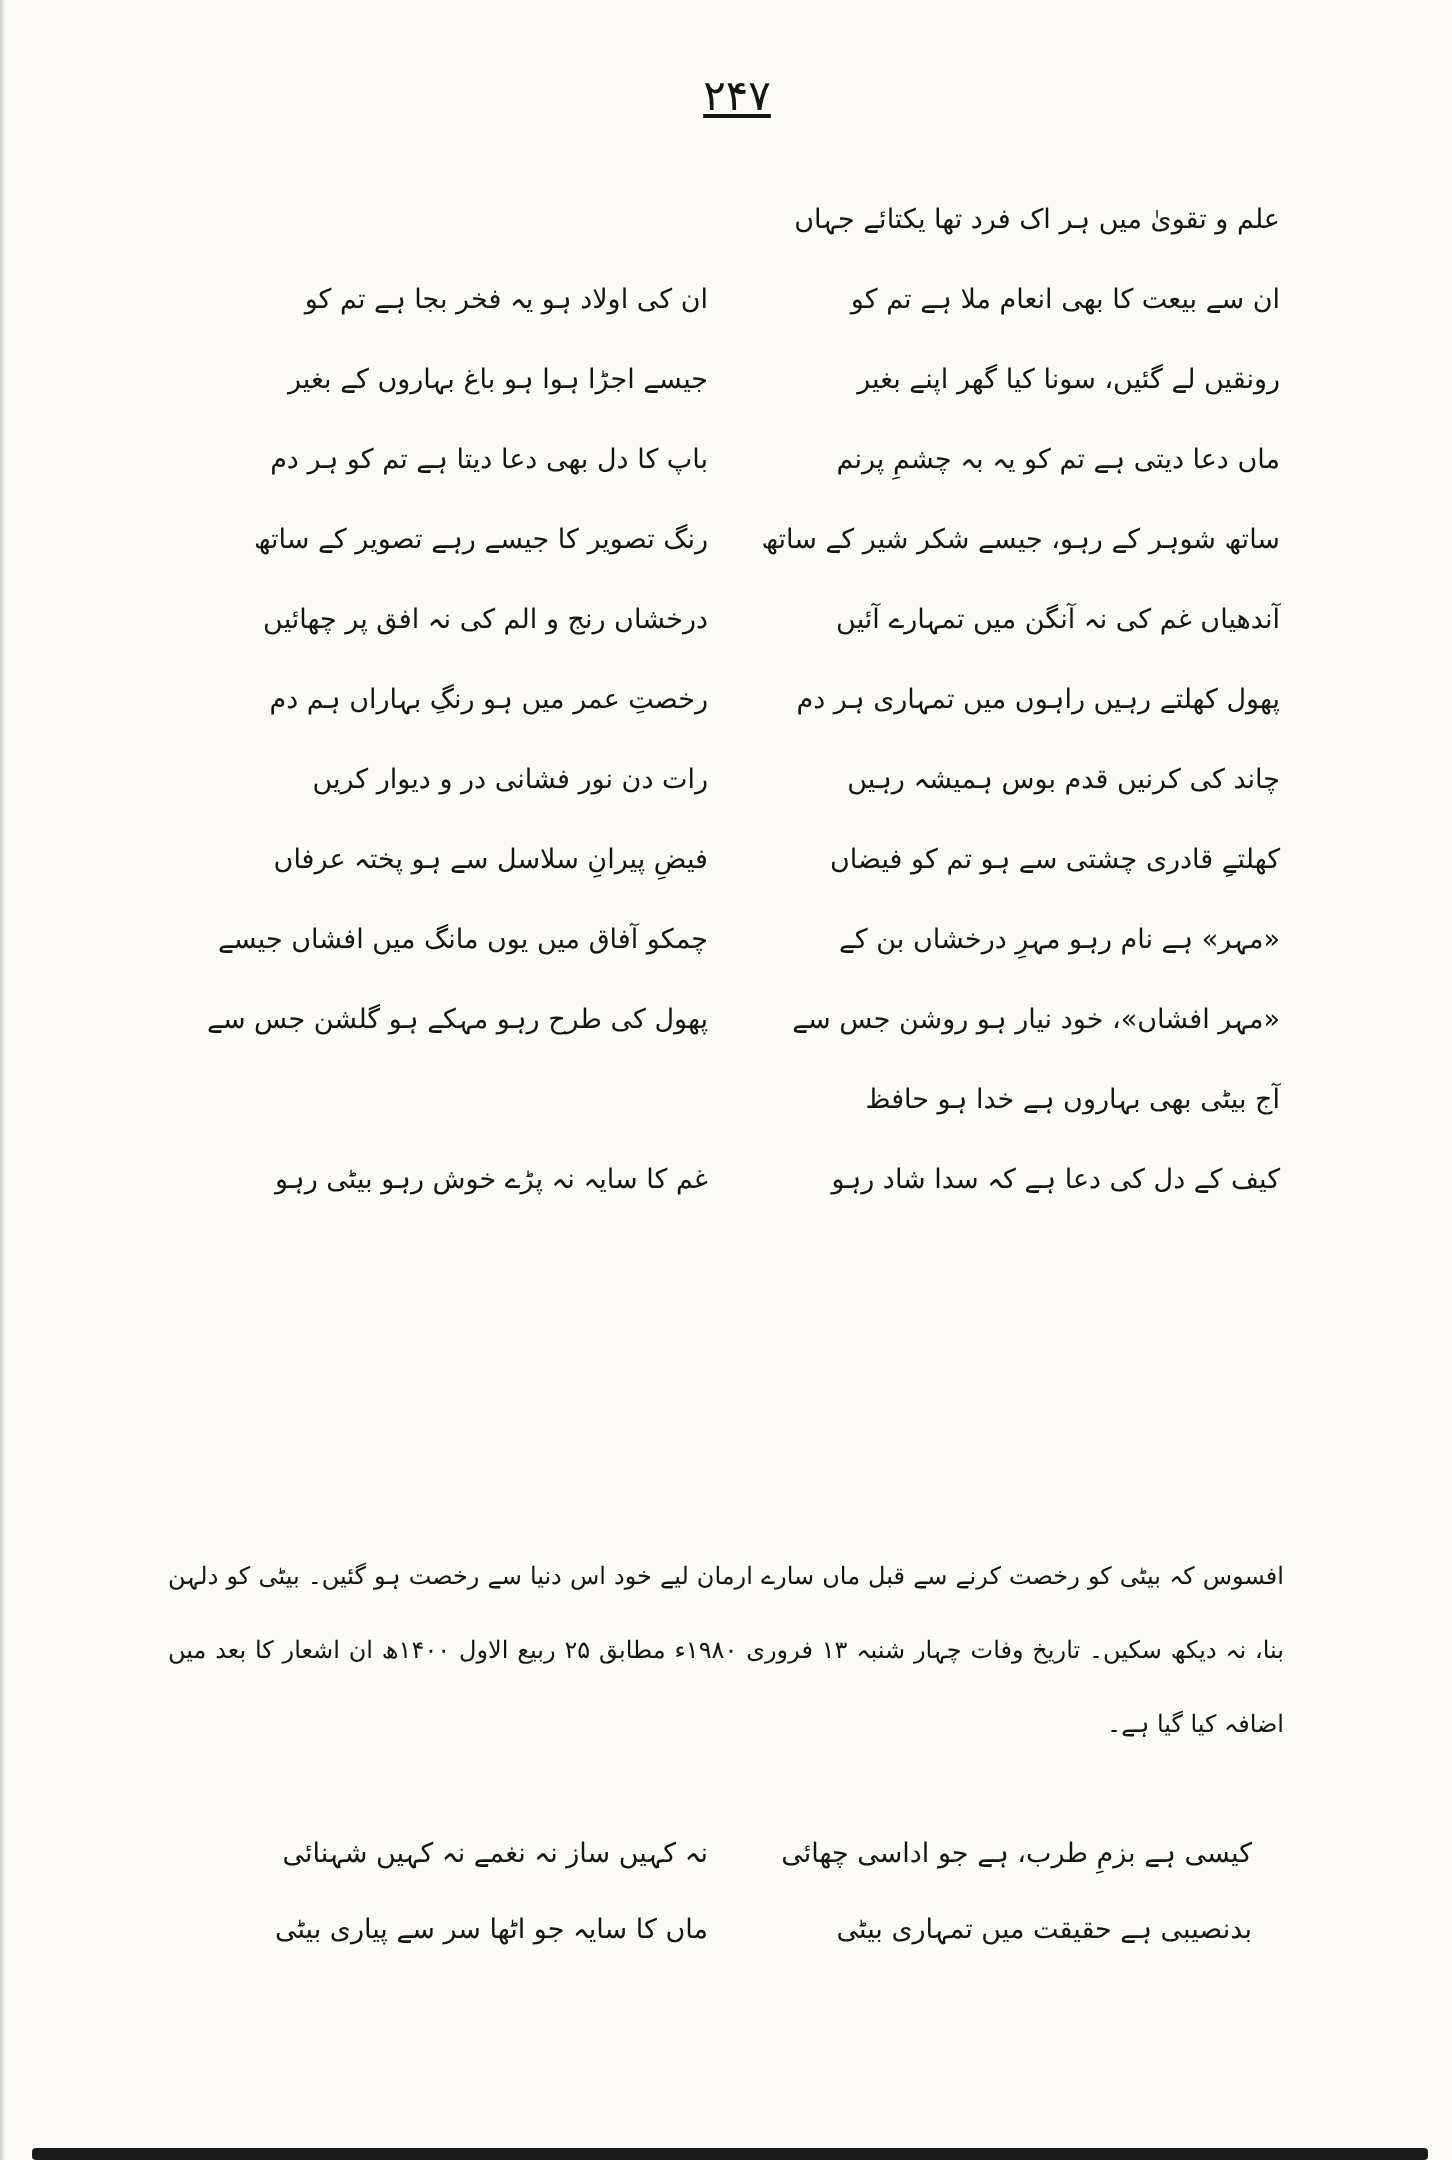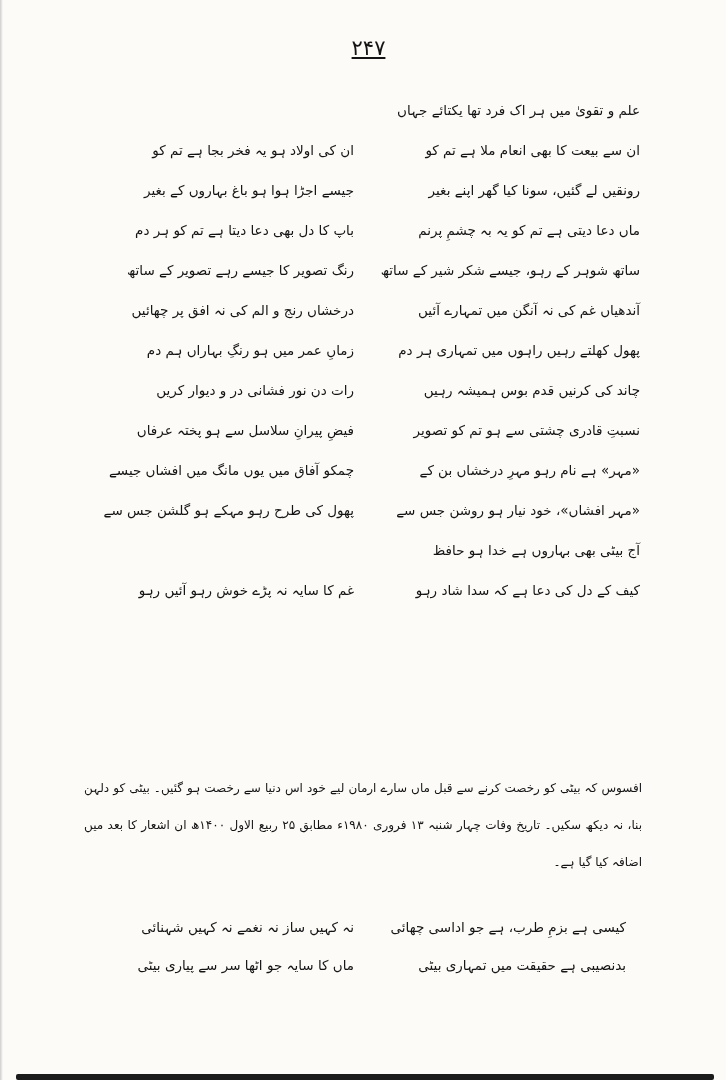--- a/index.html
+++ b/index.html
@@ -94,44 +94,44 @@
     <div class="verse-row">
       <div class="verse">ساتھ شوہر کے رہو، جیسے شکر شیر کے ساتھ</div>
       <div class="verse">رنگ تصویر کا جیسے رہے تصویر کے ساتھ</div>
     </div>
     <div class="verse-row">
       <div class="verse">آندھیاں غم کی نہ آنگن میں تمہارے آئیں</div>
       <div class="verse">درخشاں رنج و الم کی نہ افق پر چھائیں</div>
     </div>
     <div class="verse-row">
       <div class="verse">پھول کھلتے رہیں راہوں میں تمہاری ہر دم</div>
-      <div class="verse">زماںِ عمر میں ہو رنگِ بہاراں ہم دم</div>
+      <div class="verse">رخصتِ عمر میں ہو رنگِ بہاراں ہم دم</div>
     </div>
     <div class="verse-row">
       <div class="verse">چاند کی کرنیں قدم بوس ہمیشہ رہیں</div>
       <div class="verse">رات دن نور فشانی در و دیوار کریں</div>
     </div>
     <div class="verse-row">
-      <div class="verse">نسبتِ قادری چشتی سے ہو تم کو تصویر</div>
+      <div class="verse">کھلتےِ قادری چشتی سے ہو تم کو فیضاں</div>
       <div class="verse">فیضِ پیرانِ سلاسل سے ہو پختہ عرفاں</div>
     </div>
     <div class="verse-row">
       <div class="verse">«مہر» ہے نام رہو مہرِ درخشاں بن کے</div>
       <div class="verse">چمکو آفاق میں یوں مانگ میں افشاں جیسے</div>
     </div>
     <div class="verse-row">
       <div class="verse">«مہر افشاں»، خود نیار ہو روشن جس سے</div>
       <div class="verse">پھول کی طرح رہو مہکے ہو گلشن جس سے</div>
     </div>
     <div class="verse-row">
       <div class="verse">آج بیٹی بھی بہاروں ہے خدا ہو حافظ</div>
     </div>
     <div class="verse-row">
       <div class="verse">کیف کے دل کی دعا ہے کہ سدا شاد رہو</div>
-      <div class="verse">غم کا سایہ نہ پڑے خوش رہو آئیں رہو</div>
+      <div class="verse">غم کا سایہ نہ پڑے خوش رہو بیٹی رہو</div>
     </div>
   </div>
 
   <div class="prose">افسوس کہ بیٹی کو رخصت کرنے سے قبل ماں سارے ارمان لیے خود اس دنیا سے رخصت ہو گئیں۔ بیٹی کو دلہن بنا، نہ دیکھ سکیں۔ تاریخ وفات چہار شنبہ ۱۳ فروری ۱۹۸۰ء مطابق ۲۵ ربیع الاول ۱۴۰۰ھ ان اشعار کا بعد میں اضافہ کیا گیا ہے۔</div>
 
   <div class="closing">
     <div class="verse-row">
       <div class="verse">کیسی ہے بزمِ طرب، ہے جو اداسی چھائی</div>
       <div class="verse">نہ کہیں ساز نہ نغمے نہ کہیں شہنائی</div>
     </div>

